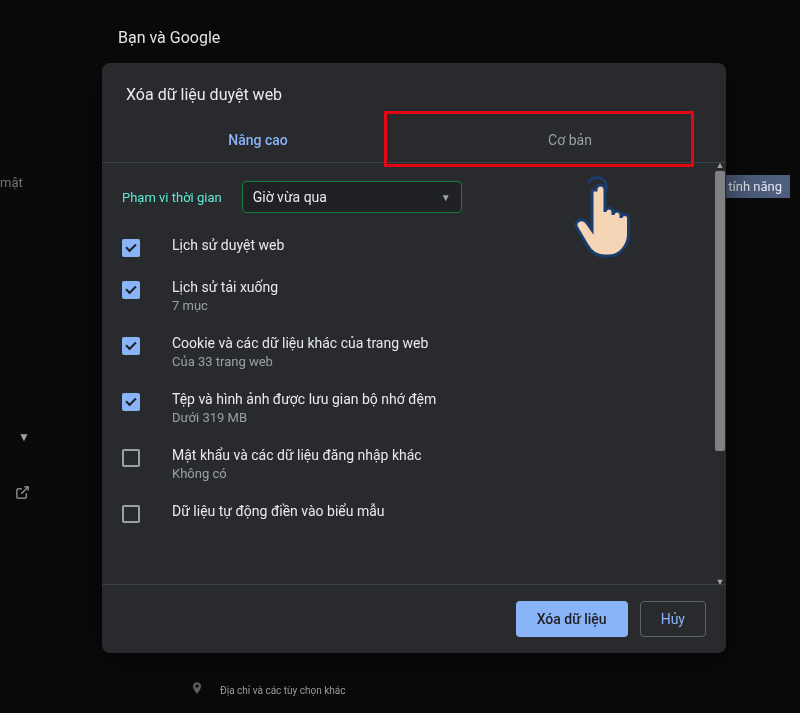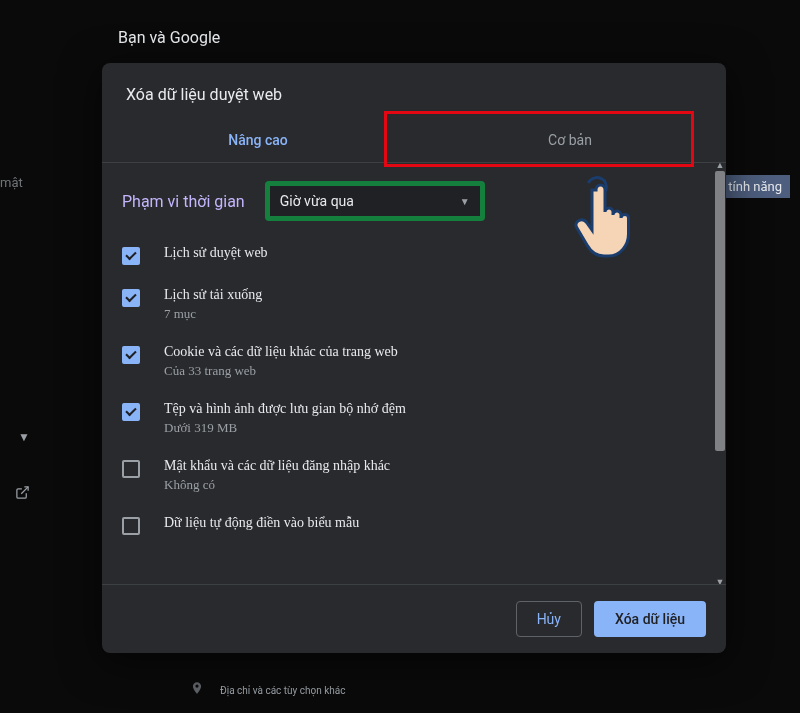--- a/index.html
+++ b/index.html
@@ -153,47 +153,46 @@
   .scrollbar-arrow.up { top: -8px; }
   .scrollbar-arrow.down { bottom: -8px; }
 
   .time-row {
     display: flex;
     align-items: center;
     gap: 20px;
     margin-bottom: 24px;
   }
   .time-label {
-    color: #c4b5fd;
-    font-size: 16px;
+    color: #5eead4;
+    font-size: 13px;
   }
   .time-select {
     background: #202124;
-    border: 5px solid #15803d;
+    border: 1px solid #15803d;
     color: #e8eaed;
     border-radius: 4px;
     padding: 7px 10px;
     min-width: 220px;
     display: flex;
     justify-content: space-between;
     align-items: center;
     cursor: pointer;
     font-size: 14px;
   }
   .time-select .arrow {
     color: #9aa0a6;
     font-size: 10px;
   }
 
   .item {
     display: flex;
     align-items: flex-start;
-    gap: 24px;
+    gap: 32px;
     margin-bottom: 22px;
-    font-family: Liberation Serif, serif;
   }
   .checkbox {
     width: 18px;
     height: 18px;
     border-radius: 2px;
     margin-top: 2px;
     flex-shrink: 0;
     display: flex;
     align-items: center;
     justify-content: center;
@@ -361,22 +360,22 @@
     </div>
 
     <div class="scrollbar-track">
       <div class="scrollbar-arrow up">▲</div>
       <div class="scrollbar-thumb"></div>
       <div class="scrollbar-arrow down">▼</div>
     </div>
   </div>
 
   <div class="dialog-footer">
+    <div class="btn primary">Xóa dữ liệu</div>
     <div class="btn secondary">Hủy</div>
-    <div class="btn primary">Xóa dữ liệu</div>
   </div>
 </div>
 
 <div class="highlight-box"></div>
 
 <div class="hand-cursor">
   <div class="click-ring"></div>
   <svg width="64" height="76" viewBox="0 0 64 76">
     <path fill="#f5d5b5" stroke="#1a3d6e" stroke-width="3" d="M26 8c0-3 2-5 4.5-5S35 5 35 8v22c0-2 2-4 4-4s4 2 4 4v3c0-2 2-4 4-4s4 2 4 4v3c0-2 2-3.5 4-3.5s3.5 1.5 3.5 3.5v16c0 11-8 22-20 22H34c-8 0-13-4-17-11l-10-17c-2-3-1-6 2-7.5s6-0.5 8 2.5l5 7V8z"></path>
   </svg>

